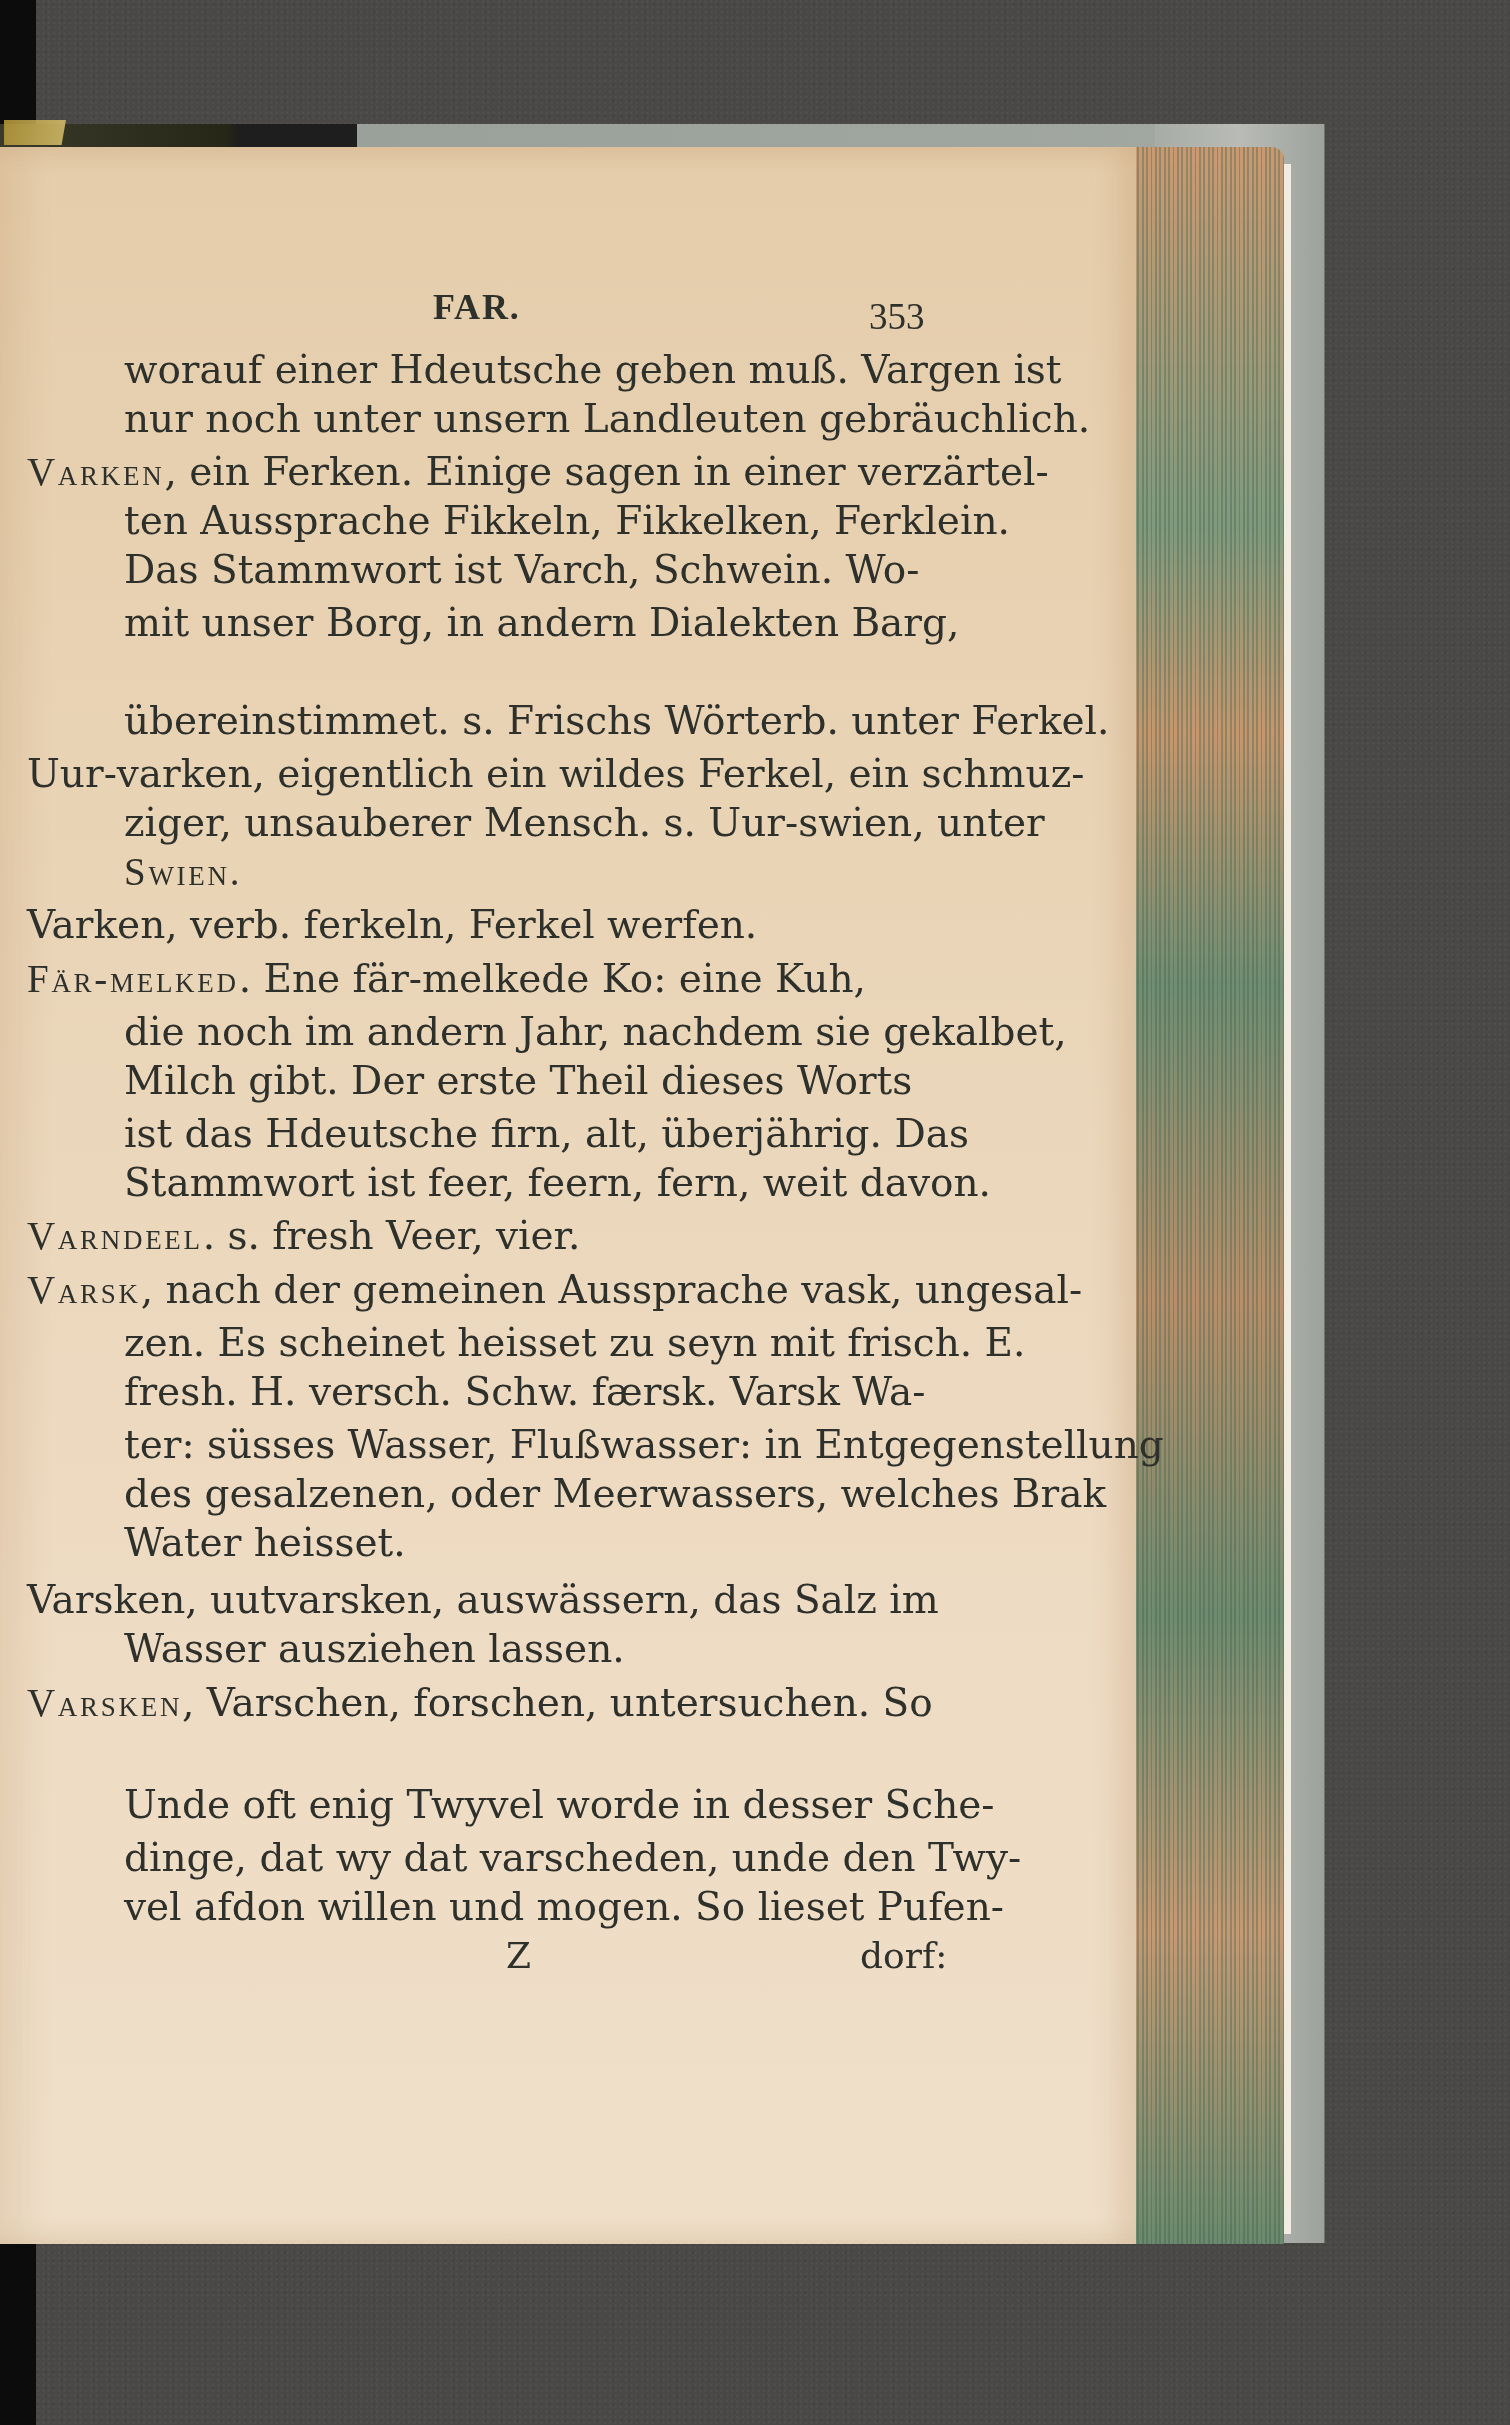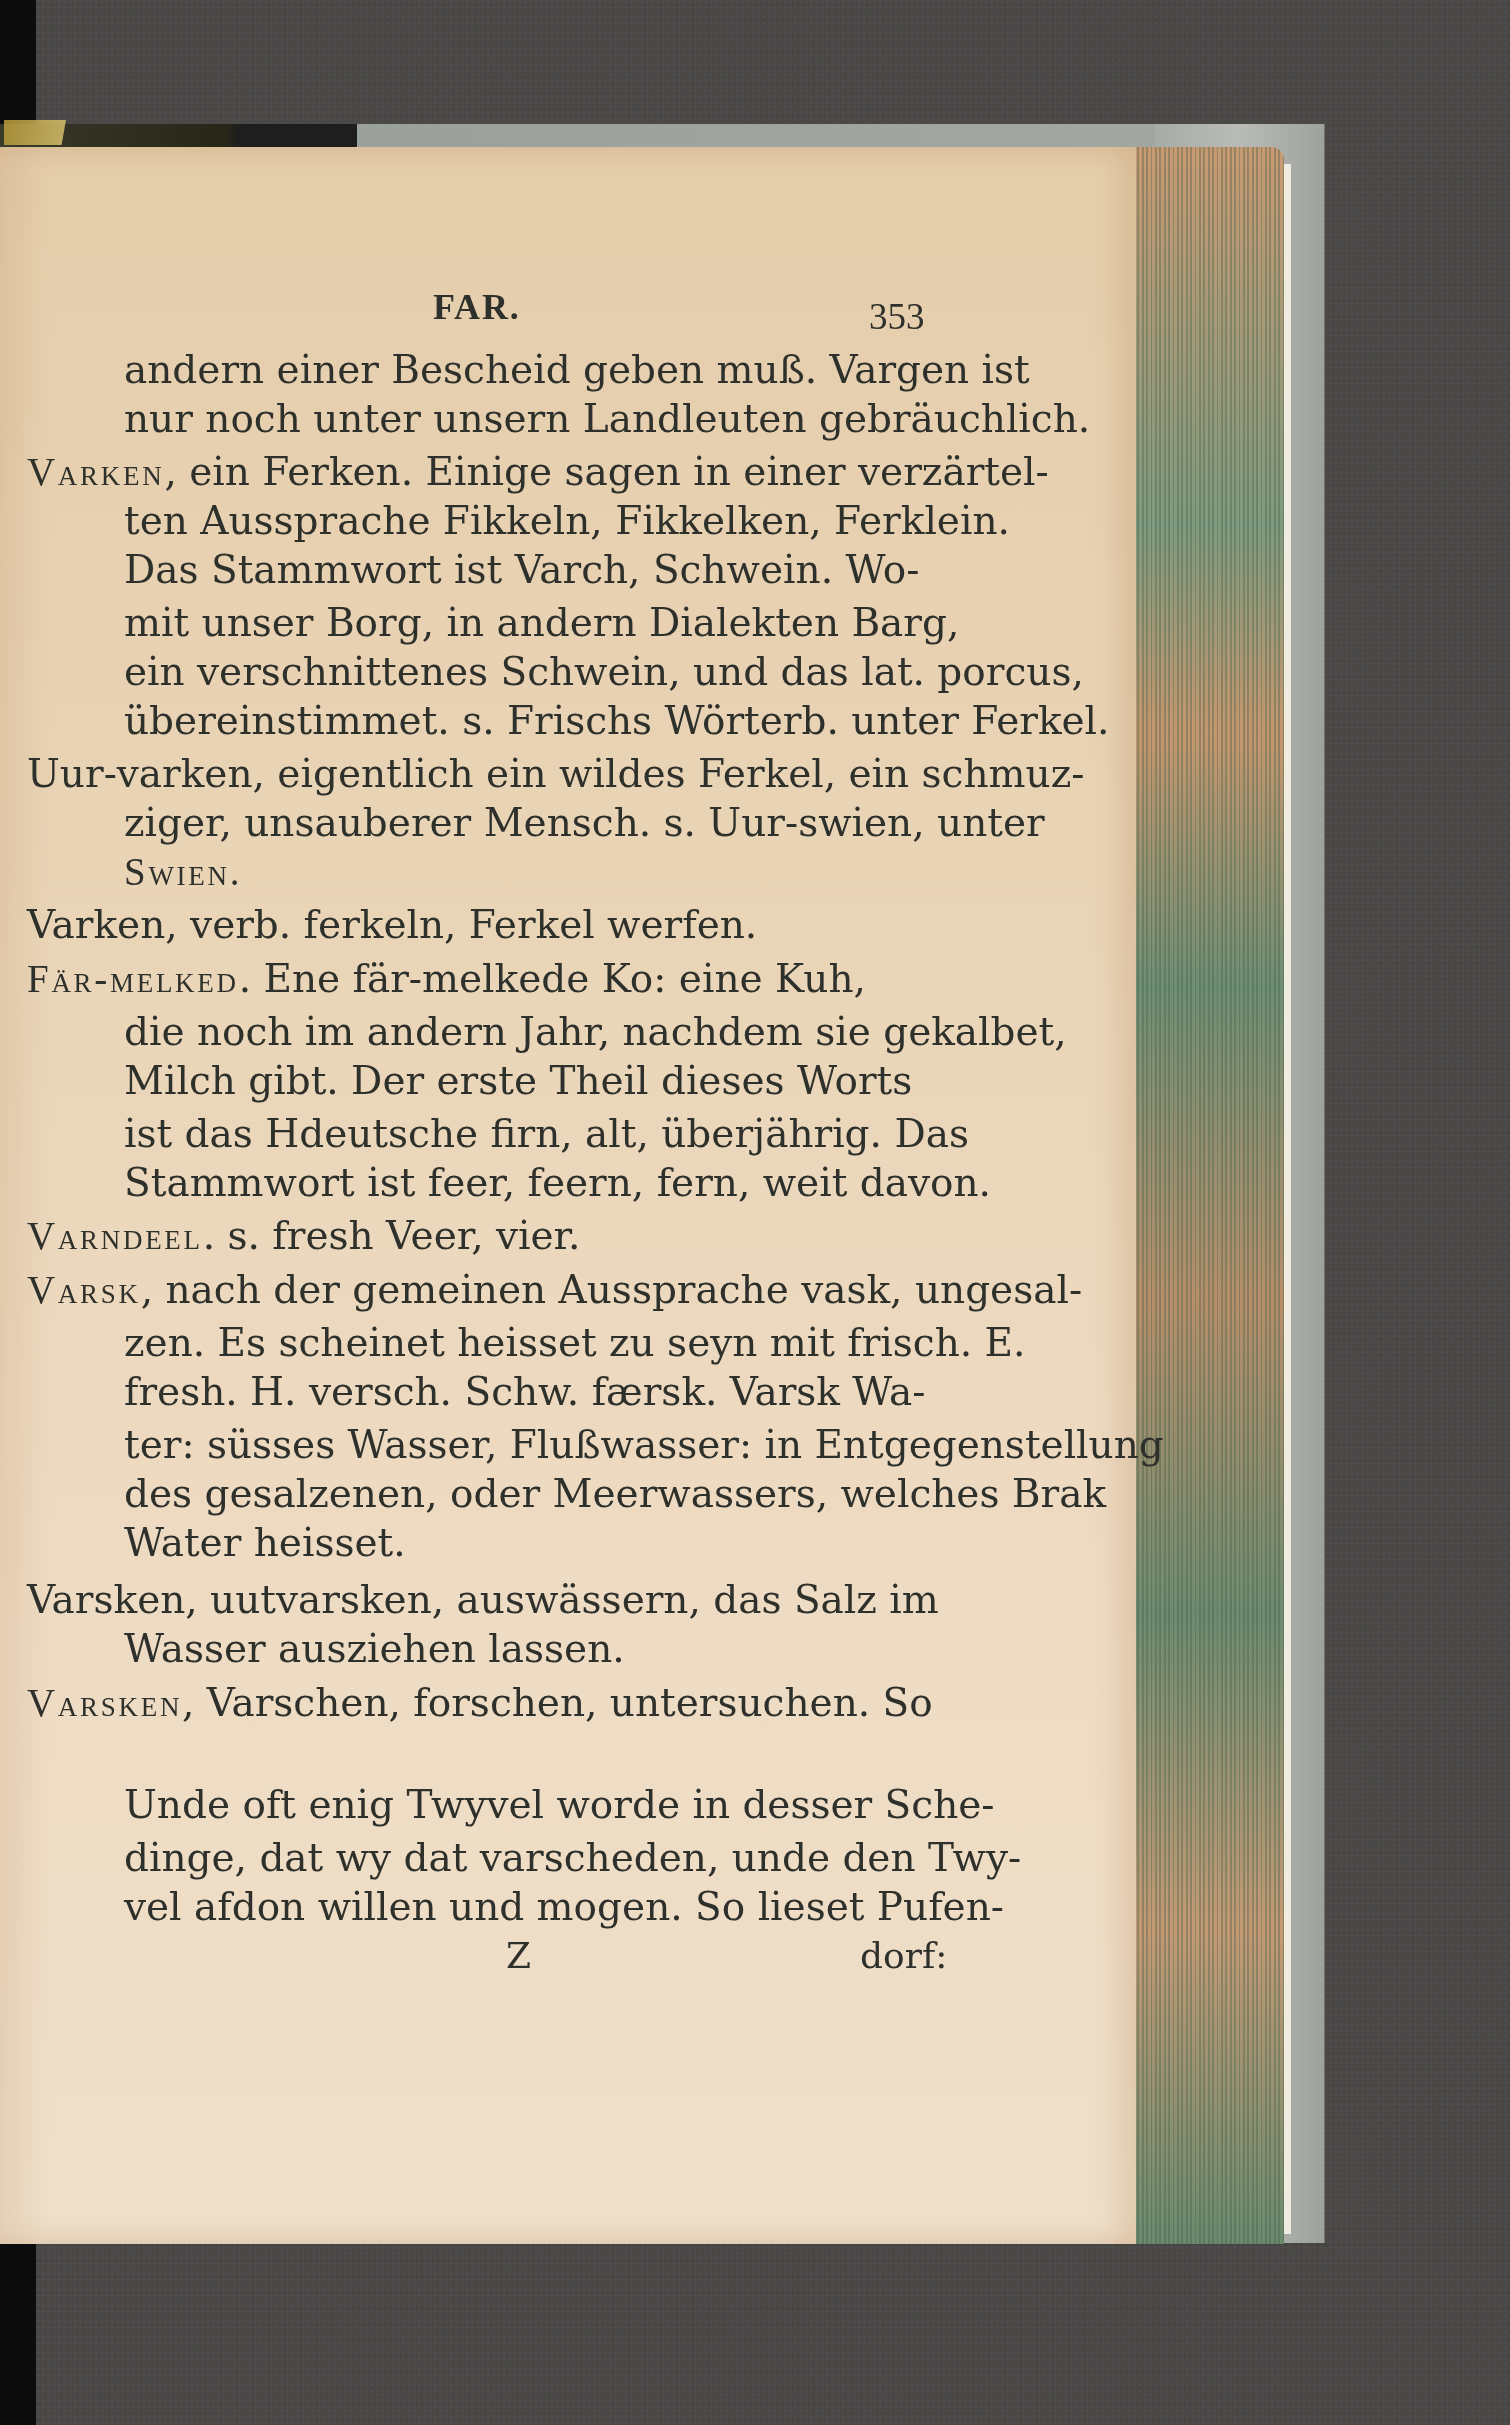--- a/index.html
+++ b/index.html
@@ -53,27 +53,26 @@
 <div class="fore-edge-white"></div>
 <div class="black-strip-bottom"></div>
 
 <div class="page">
   <div class="page-inner">
     <div class="running-head">
       <span class="head-word">FAR.</span>
       <span class="page-number">353</span>
     </div>
 
-    <div class="line cont" style="top:200px">andern einer Bescheid geben muß.  Vargen ist</div>
+    <div class="line cont" style="top:200px">worauf einer Hdeutsche geben muß.  Vargen ist</div>
     <div class="line cont" style="top:249px">nur noch unter unsern Landleuten gebräuchlich.</div>
     <div class="line entry" style="top:302px"><span class="sc roman">Varken</span><span>, ein Ferken.  Einige sagen in einer verzärtel-</span></div>
     <div class="line cont" style="top:351px">ten Aussprache Fikkeln, Fikkelken, Ferklein.</div>
     <div class="line cont" style="top:400px">Das Stammwort ist Varch, Schwein.  Wo-</div>
     <div class="line cont" style="top:453px">mit unser Borg, in andern Dialekten Barg,</div>
-    <div class="line cont" style="top:502px">ein verschnittenes Schwein, und das lat. porcus,</div>
     <div class="line cont" style="top:551px">übereinstimmet.  s. Frischs Wörterb. unter Ferkel.</div>
     <div class="line entry" style="top:604px">Uur-varken, eigentlich ein wildes Ferkel, ein schmuz-</div>
     <div class="line cont" style="top:653px">ziger, unsauberer Mensch.  s. Uur-swien, unter</div>
     <div class="line cont sc roman" style="top:702px">Swien.</div>
     <div class="line entry" style="top:755px">Varken, verb. ferkeln, Ferkel werfen.</div>
     <div class="line entry" style="top:809px"><span class="sc roman">Fär-melked</span><span>.  Ene fär-melkede Ko: eine Kuh,</span></div>
     <div class="line cont" style="top:862px">die noch im andern Jahr, nachdem sie gekalbet,</div>
     <div class="line cont" style="top:911px">Milch gibt.  Der erste Theil dieses Worts</div>
     <div class="line cont" style="top:964px">ist das Hdeutsche firn, alt, überjährig.  Das</div>
     <div class="line cont" style="top:1013px">Stammwort ist feer, feern, fern, weit davon.</div>

